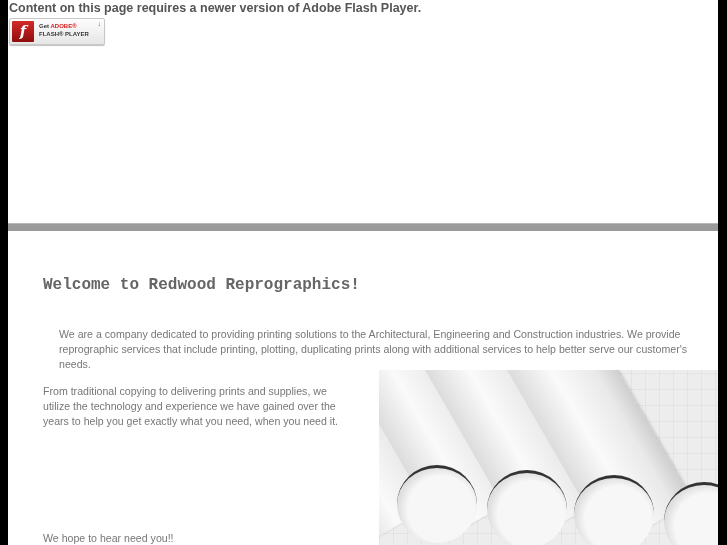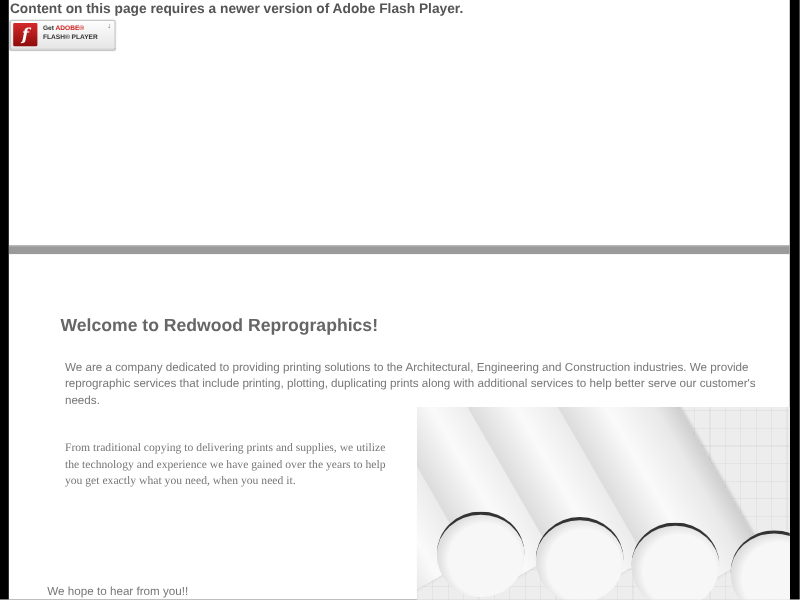--- a/index.html
+++ b/index.html
@@ -43,30 +43,30 @@
     }
     .flash-badge .dl {
       position: absolute; right: 3px; top: 1px; font-size: 7px; color: #666;
     }
     .divider {
       position: absolute; left: 0; top: 223px; width: 710px; height: 8px;
       background: #9a9a9a; border-top: 1px solid #b8b8b8; box-sizing: border-box;
     }
     .content { position: absolute; left: 35px; top: 0; width: 640px; }
     .title {
-      position: absolute; left: 0; top: 276px; margin: 12px;
-      font-size: 16px; font-weight: bold; color: #666; white-space: nowrap;
+      position: absolute; left: 0; top: 276px; margin: 0;
+      font-size: 16px; font-weight: bold; color: #666; white-space: nowrap; font-family: Liberation Mono, monospace;
     }
     .intro {
       position: absolute; left: 0; top: 311px; width: 640px; margin: 16px;
       font-size: 10.6px; line-height: 15px; color: #777;
     }
     .col-text {
-      position: absolute; left: 0; top: 384px; width: 300px; margin: 16px;
-      font-size: 10.6px; line-height: 15px; color: #777; font-family: Liberation Serif, serif;
+      position: absolute; left: 0; top: 384px; width: 300px; margin: 0;
+      font-size: 10.6px; line-height: 15px; color: #777;
     }
     .col-text p { margin: 0 0 15px 0; }
     .closing {
       position: absolute; left: 0; top: 531px; margin: 0;
       font-size: 10.6px; line-height: 15px; color: #777; white-space: nowrap;
     }
     .photo {
       position: absolute; left: 336px; top: 370px; width: 340px; height: 180px;
       background: #f0f0f0; overflow: hidden;
     }
@@ -108,21 +108,21 @@
   <div class="divider"></div>
 
   <div class="content">
     <h1 class="title">Welcome to Redwood Reprographics!</h1>
     <p class="intro">We are a company dedicated to providing printing solutions to the Architectural, Engineering and Construction industries. We provide reprographic services that include printing, plotting, duplicating prints along with additional services to help better serve our customer's needs.</p>
 
     <div class="col-text">
       <p>From traditional copying to delivering prints and supplies, we utilize the technology and experience we have gained over the years to help you get exactly what you need, when you need it.</p>
     </div>
 
-    <p class="closing">We hope to hear from you!!</p>
+    <p class="closing">We hope to hear need you!!</p>
 
     <div class="photo" title="rolled blueprints photo">
       <div class="bg"></div>
       <div class="roll" style="left:-20px; top:-110px;"></div>
       <div class="roll" style="left:60px; top:-115px;"></div>
       <div class="roll" style="left:140px; top:-110px;"></div>
       <div class="roll" style="left:225px; top:-105px;"></div>
       <div class="roll-end" style="left:18px; top:95px;"></div>
       <div class="roll-end" style="left:108px; top:100px;"></div>
       <div class="roll-end" style="left:195px; top:105px;"></div>

